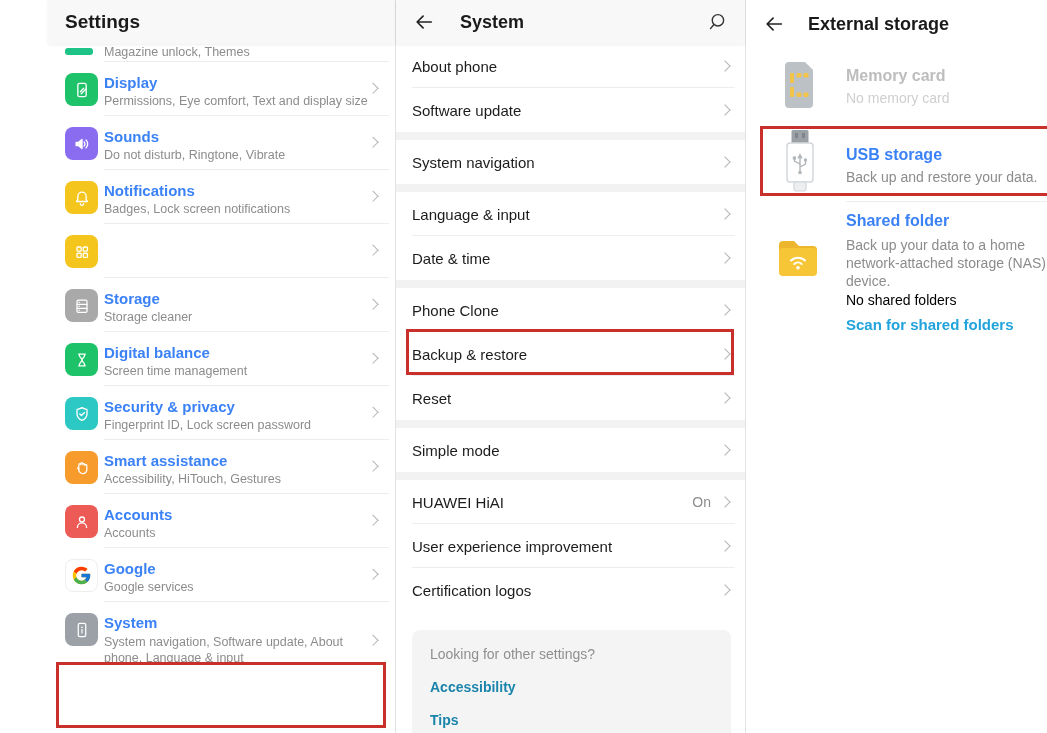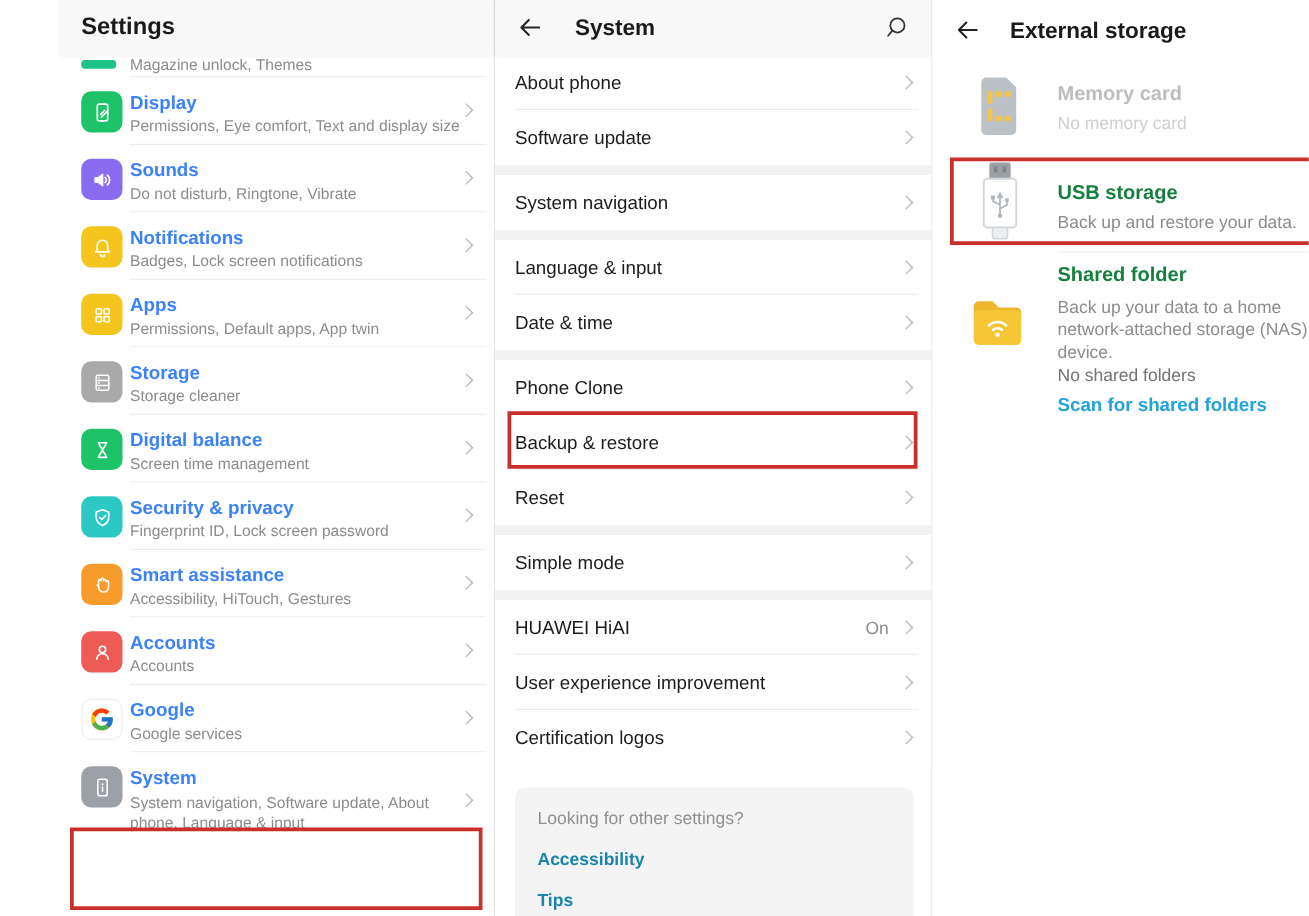--- a/index.html
+++ b/index.html
@@ -59,32 +59,32 @@
             border-right:1.7px solid #b5b5b5; transform:rotate(45deg); flex:none; }
   .m-val { margin-left:auto; font-size:14px; color:#8c8c8c; margin-right:10px; }
   .m-val + .m-chev { margin-left:0; }
   .f-card { position:absolute; left:16px; right:14px; top:630px; bottom:0;
             background:#f4f4f4; border-radius:8px 8px 0 0; padding:16px 18px; }
   .f-head { font-size:14px; color:#8f8f8f; margin-bottom:17px; }
   .f-link { display:block; font-size:14px; font-weight:bold; color:#1a84ab; margin-bottom:17px; }
 
   
   .r-row { position:absolute; left:0; right:0; }
-  .r-title { position:absolute; left:100px; font-size:16px; font-weight:bold; color:#15803d; }
+  .r-title { position:absolute; left:100px; font-size:16px; font-weight:bold; color:#3b82f6; }
   .r-sub { position:absolute; left:100px; font-size:14px; color:#8c8c8c; }
   .r-chev { position:absolute; width:9px; height:9px; border-top:1.8px solid #b0b0b0;
             border-right:1.8px solid #b0b0b0; transform:rotate(45deg); }
   .r-chev.dim { border-color:#d9d9d9; }
   #r-mem .r-title { top:13px; color:#bdbdbd; }
   #r-mem .r-sub { top:36px; color:#cfcfcf; }
   #r-usb .r-title { top:20px; }
   #r-usb .r-sub { top:43px; }
   #r-shared .r-title { top:6px; }
   #r-shared .r-sub { top:30px; width:214px; line-height:18px; }
-  #r-status { position:absolute; left:100px; top:86px; font-size:14px; color:#737373; }
+  #r-status { position:absolute; left:100px; top:86px; font-size:14px; color:#000000; }
   #r-scan { position:absolute; left:100px; top:110px; font-size:15px; font-weight:bold; color:#21a3dc; }
   #r-sep { position:absolute; left:100px; right:14px; top:201px; height:1px; background:#ededed; }
 
   
   .anno { position:absolute; border:3px solid #c9302c; background:transparent; z-index:5; pointer-events:none; }
   #box-left { left:8px; top:662px; width:330px; height:66px; }
   #box-mid { left:10px; top:329px; width:328px; height:46px; }
   #box-right { left:14px; top:126px; width:331px; height:70px; }
 </style>
 </head>
@@ -147,24 +147,20 @@
 
     <div class="l-row l-sep">
       <span class="l-ic ic-yellow">
         <svg width="20" height="20" viewBox="0 0 24 24" fill="none" stroke="#fff" stroke-width="1.6">
           <rect x="6" y="6" width="5" height="5" rx="1"></rect>
             <rect x="13.5" y="6" width="5" height="5" rx="1"></rect>
           <rect x="6" y="13.5" width="5" height="5" rx="1"></rect>
             <rect x="13.5" y="13.5" width="5" height="5" rx="1"></rect>
         </svg>
         </span>
-      <div class="l-txt">
-          <div class="l-title">Apps</div>
-        <div class="l-sub">Permissions, Default apps, App twin</div>
-        </div>
       <span class="l-chev"></span>
     </div>
 
 
     <div class="l-row l-sep">
       <span class="l-ic ic-gray">
         <svg width="20" height="20" viewBox="0 0 24 24" fill="none" stroke="#fff" stroke-width="1.5" stroke-linecap="round">
           <rect x="6" y="5" width="12" height="14.5" rx="1.5"></rect>
             <path d="M6 10 h12 M6 14.8 h12"></path>
           <circle cx="8.6" cy="7.5" r="0.9" fill="#fff" stroke="none"></circle>

